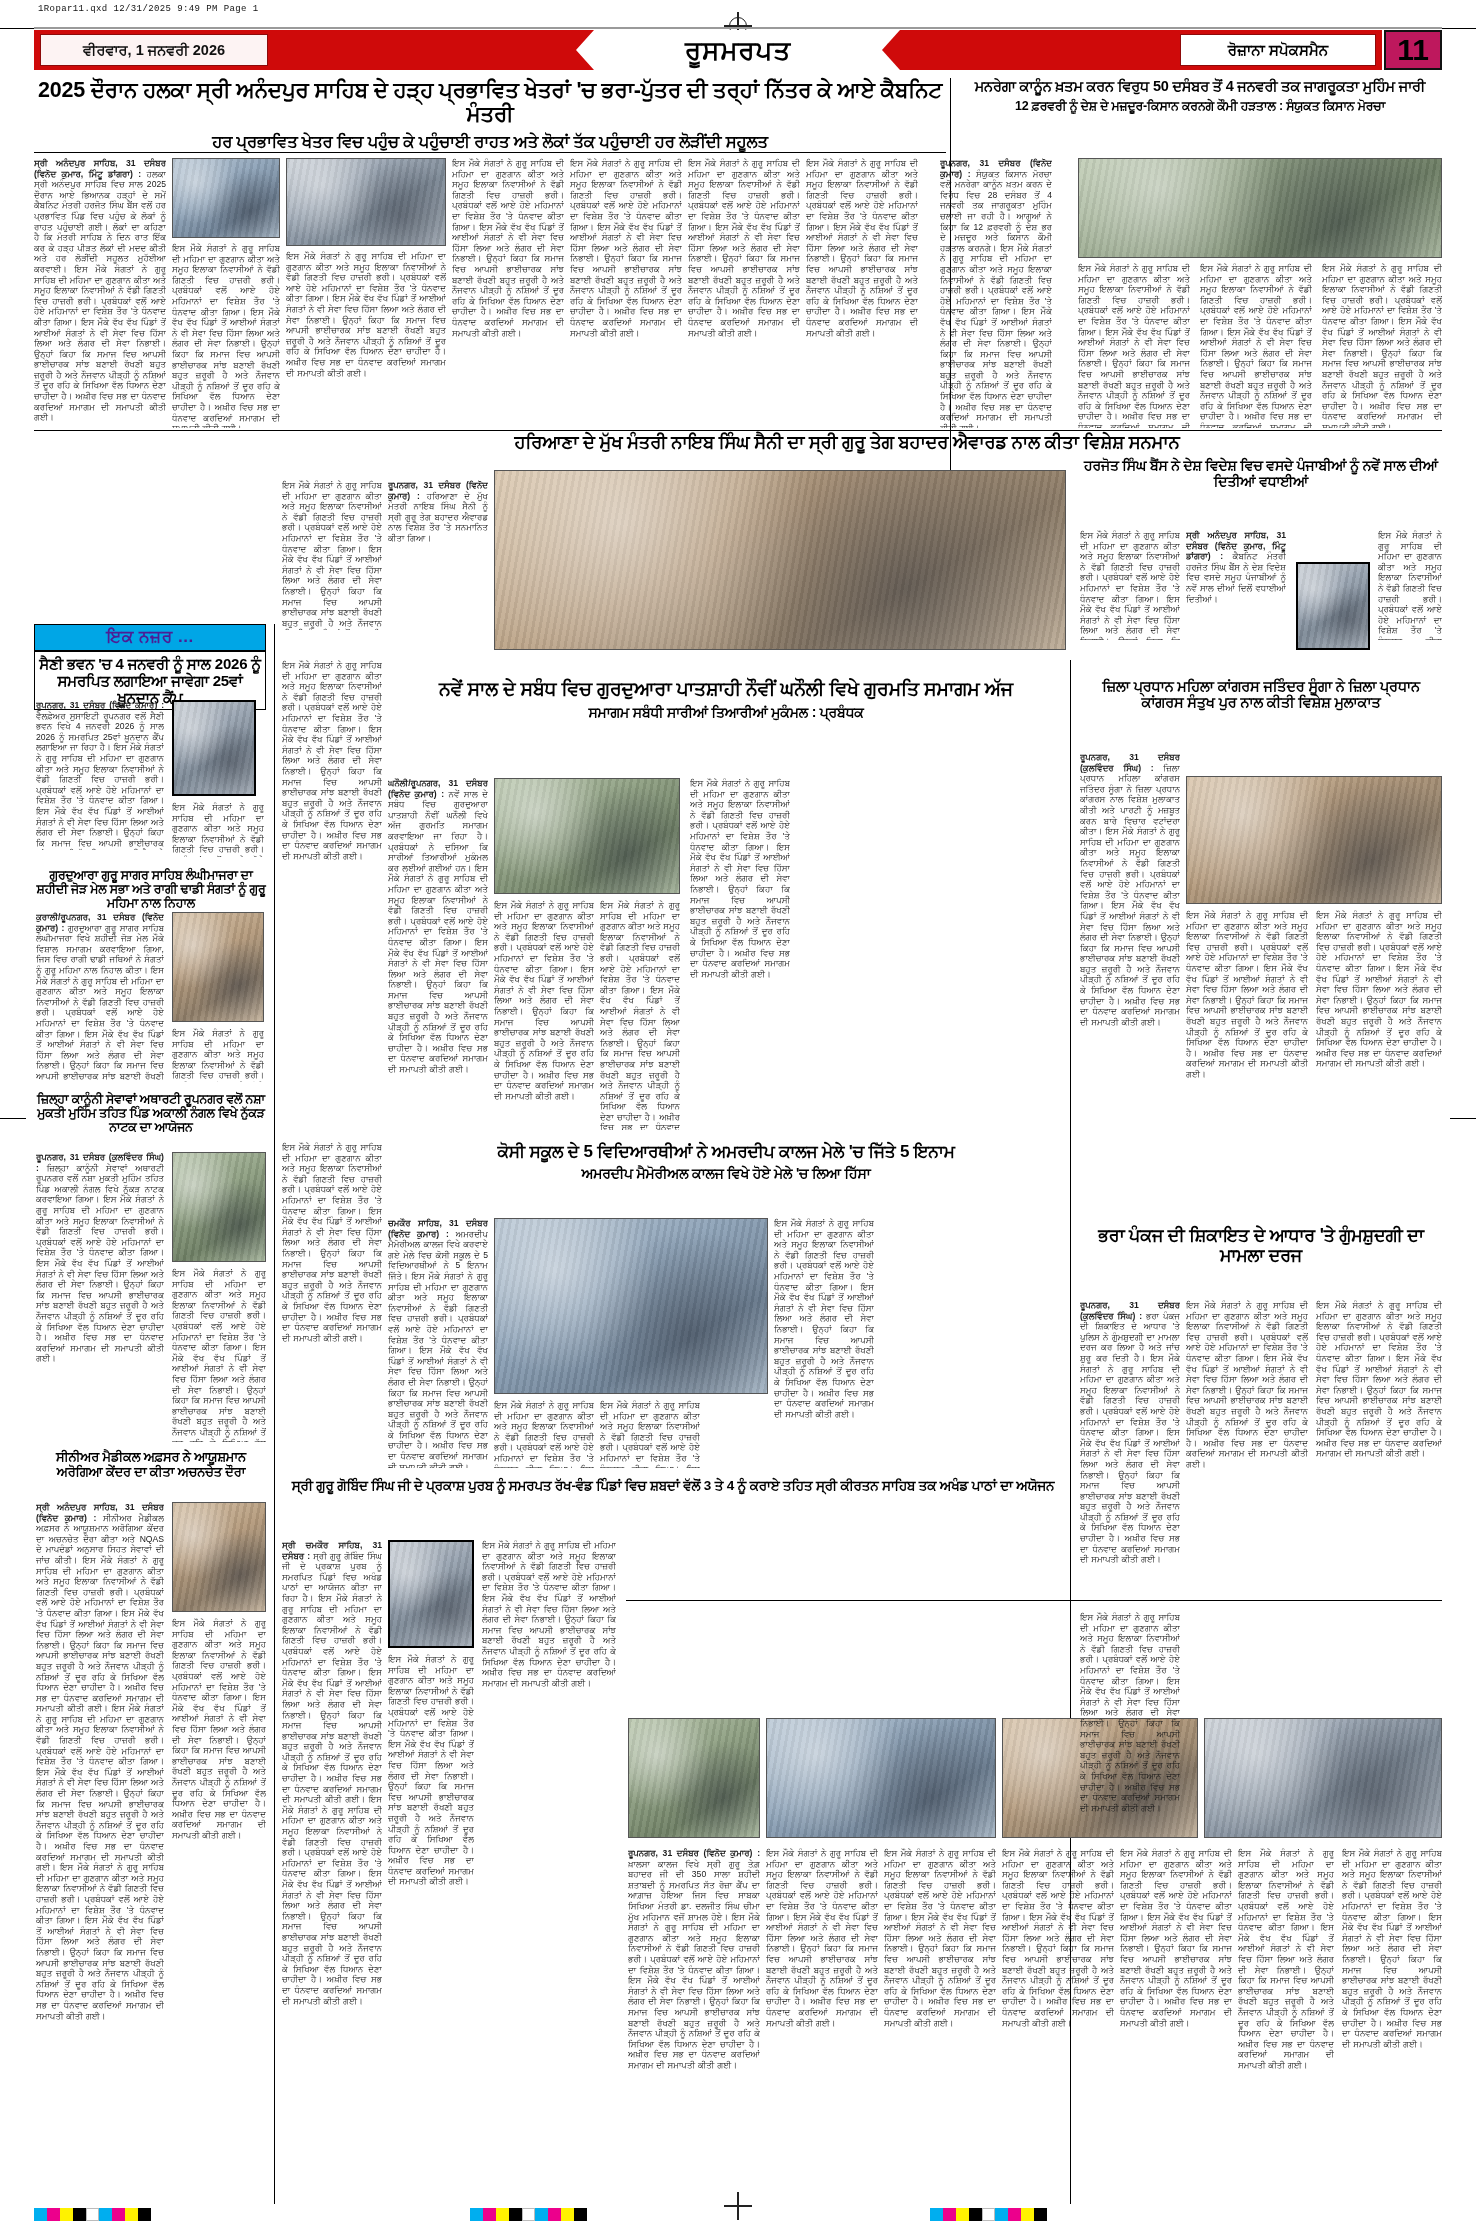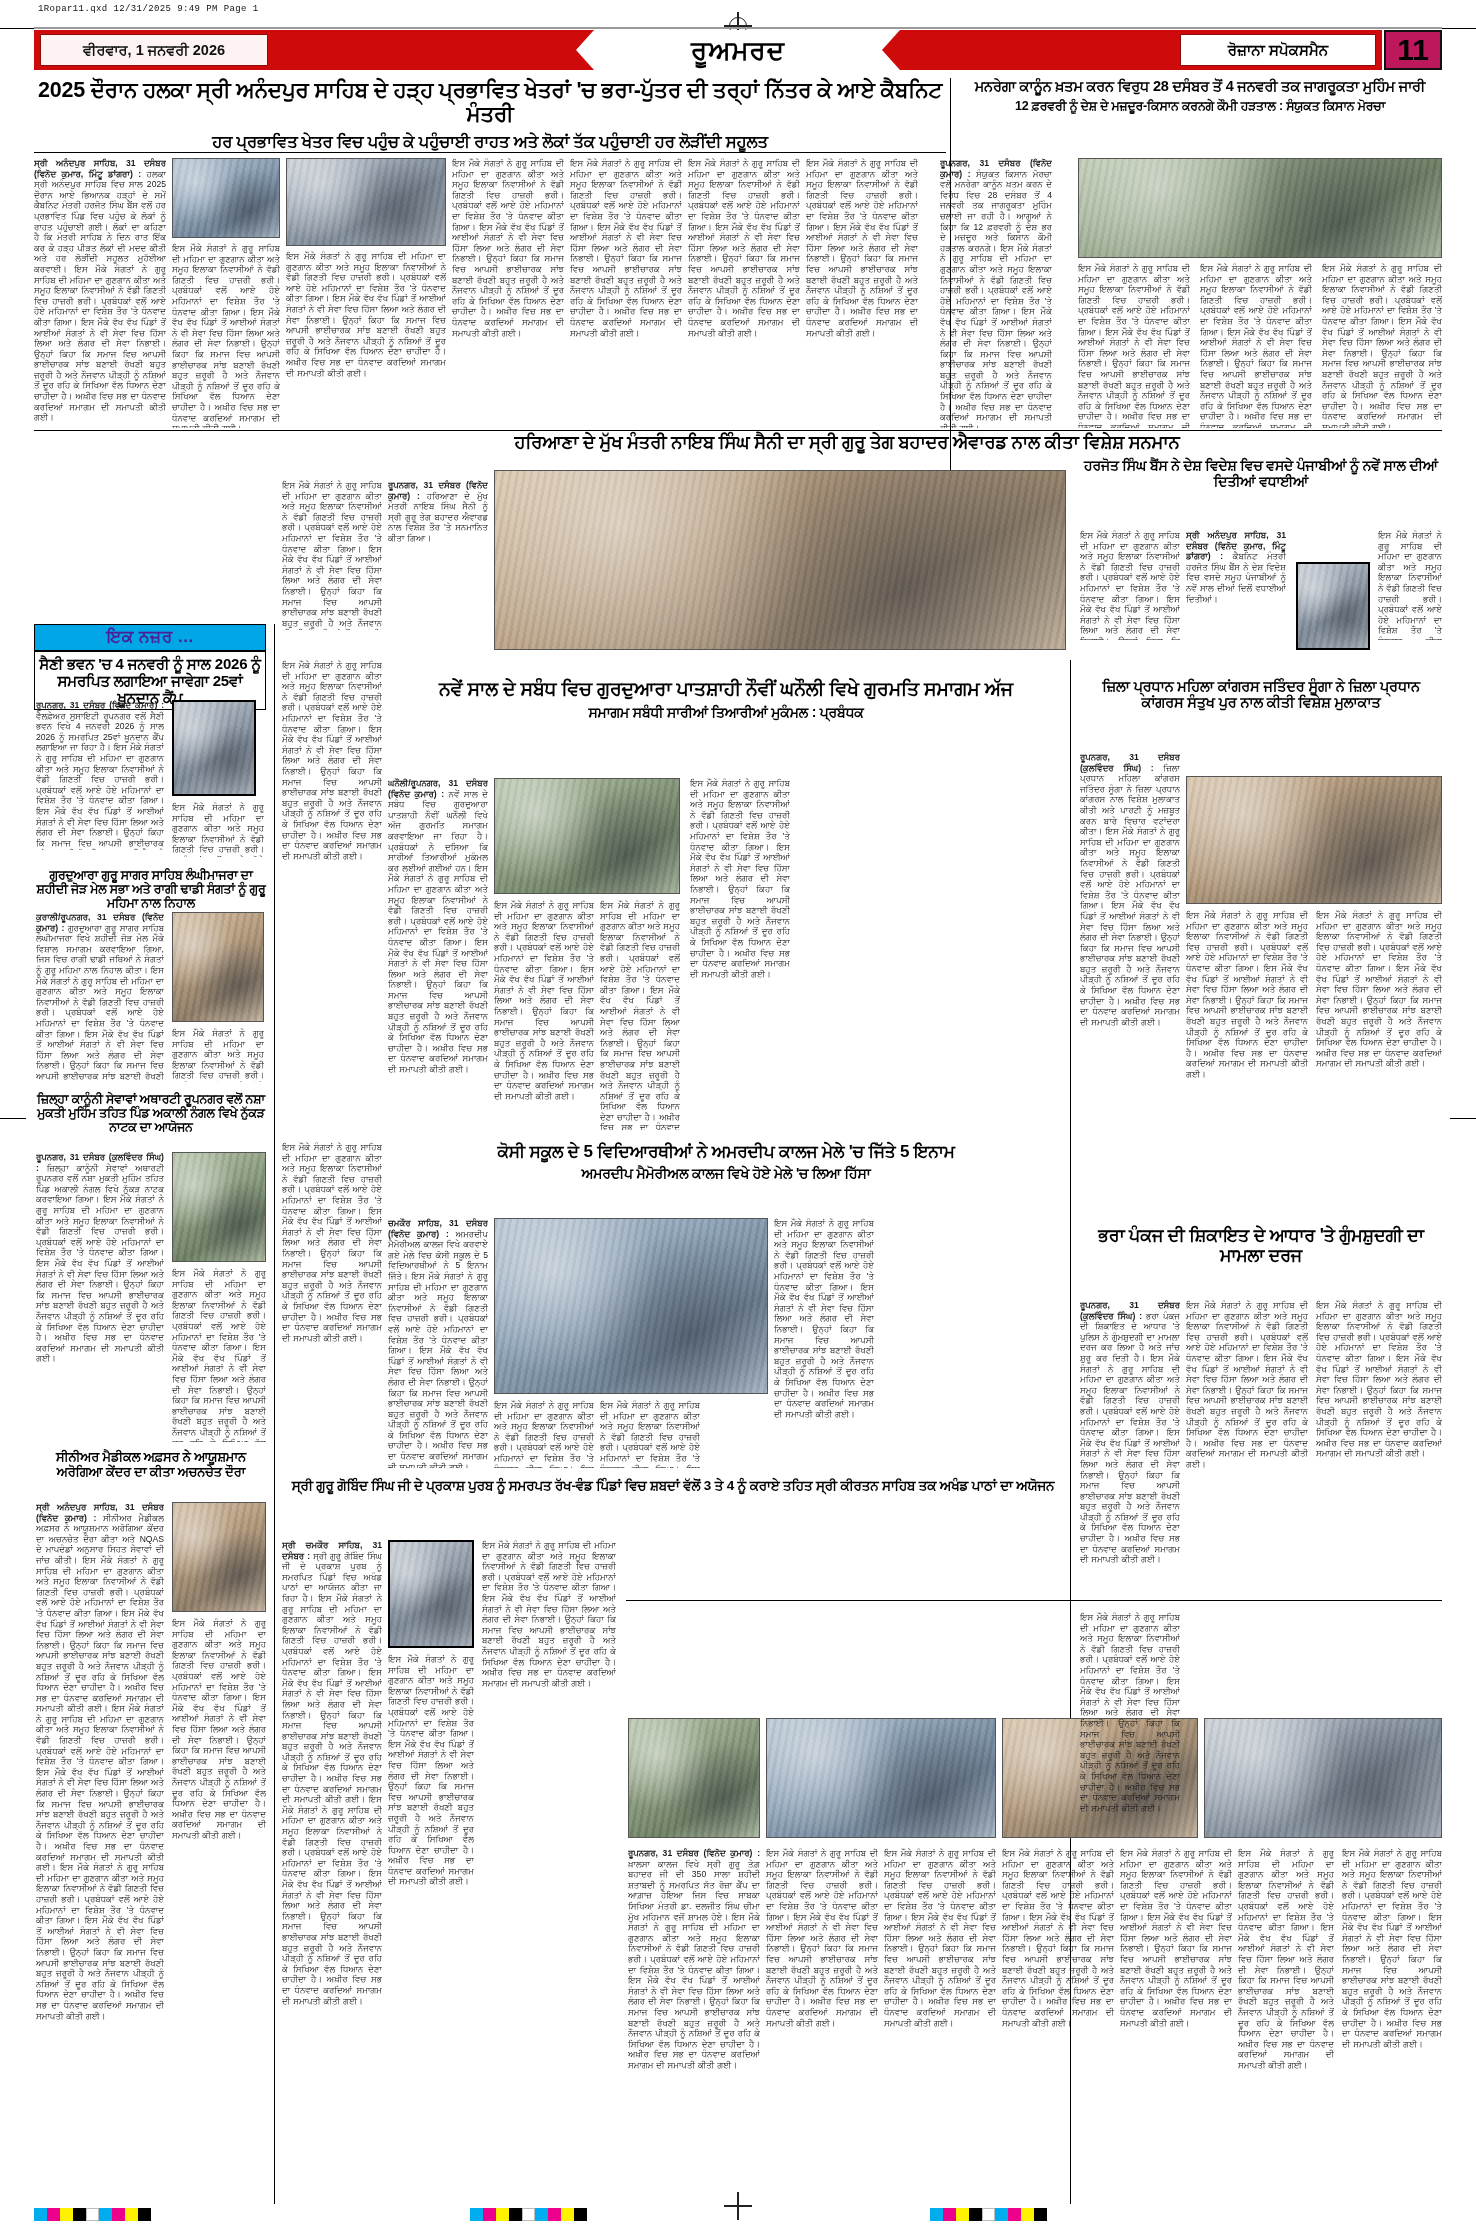--- a/index.html
+++ b/index.html
@@ -131,30 +131,30 @@
 <div class="crop-v" style="left:0;top:28px;width:34px;height:1px;"></div>
 <div class="crop-v" style="right:0;top:28px;width:34px;height:1px;"></div>
 <div class="crop-v" style="left:0;top:1118px;width:26px;height:1px;"></div>
 <div class="crop-v" style="right:0;top:1118px;width:26px;height:1px;"></div>
 
 <div class="mh-rule"></div>
 <div class="masthead">
   <div class="mh-red-l"></div>
   <div class="mh-red-r"></div>
   <div class="mh-date">ਵੀਰਵਾਰ, 1 ਜਨਵਰੀ 2026</div>
-  <div class="mh-title">ਰੂਅਮਰਦ</div>
+  <div class="mh-title">ਰੂਸਮਰਪਤ</div>
   <div class="mh-brand">ਰੋਜ਼ਾਨਾ ਸਪੋਕਸਮੈਨ</div>
   <div class="mh-page">11</div>
 </div>
 
 <div style="position:absolute;left:34px;top:78px;width:912px;">
   <div class="hl hl-main">2025 ਦੌਰਾਨ ਹਲਕਾ ਸ੍ਰੀ ਅਨੰਦਪੁਰ ਸਾਹਿਬ ਦੇ ਹੜ੍ਹ ਪ੍ਰਭਾਵਿਤ ਖੇਤਰਾਂ 'ਚ ਭਰਾ-ਪੁੱਤਰ ਦੀ ਤਰ੍ਹਾਂ ਨਿੱਤਰ ਕੇ ਆਏ ਕੈਬਨਿਟ ਮੰਤਰੀ</div>
 </div>
 <div style="position:absolute;left:958px;top:78px;width:484px;">
-  <div class="hl" style="font-size:14.5px">ਮਨਰੇਗਾ ਕਾਨੂੰਨ ਖ਼ਤਮ ਕਰਨ ਵਿਰੁਧ 28 ਦਸੰਬਰ ਤੋਂ 4 ਜਨਵਰੀ ਤਕ ਜਾਗਰੂਕਤਾ ਮੁਹਿੰਮ ਜਾਰੀ</div>
+  <div class="hl" style="font-size:14.5px">ਮਨਰੇਗਾ ਕਾਨੂੰਨ ਖ਼ਤਮ ਕਰਨ ਵਿਰੁਧ 50 ਦਸੰਬਰ ਤੋਂ 4 ਜਨਵਰੀ ਤਕ ਜਾਗਰੂਕਤਾ ਮੁਹਿੰਮ ਜਾਰੀ</div>
   <div class="hl" style="font-size:12.5px;margin-top:5px">12 ਫ਼ਰਵਰੀ ਨੂੰ ਦੇਸ਼ ਦੇ ਮਜ਼ਦੂਰ-ਕਿਸਾਨ ਕਰਨਗੇ ਕੌਮੀ ਹੜਤਾਲ : ਸੰਯੁਕਤ ਕਿਸਾਨ ਮੋਰਚਾ</div>
 </div>
 <div style="position:absolute;left:34px;top:132px;width:912px;">
   <div class="hl hl-sub">ਹਰ ਪ੍ਰਭਾਵਿਤ ਖੇਤਰ ਵਿਚ ਪਹੁੰਚ ਕੇ ਪਹੁੰਚਾਈ ਰਾਹਤ ਅਤੇ ਲੋਕਾਂ ਤੱਕ ਪਹੁੰਚਾਈ ਹਰ ਲੋੜੀਂਦੀ ਸਹੂਲਤ</div>
 </div>
 <div class="vcol-sep" style="left:950px;top:78px;height:560px;"></div>
 <div style="position:absolute;left:34px;top:152px;width:912px;height:1px;background:#000;"></div>
 
 <div style="position:absolute;left:34px;top:158px;width:132px;height:270px;">
   <div class="col-text">

